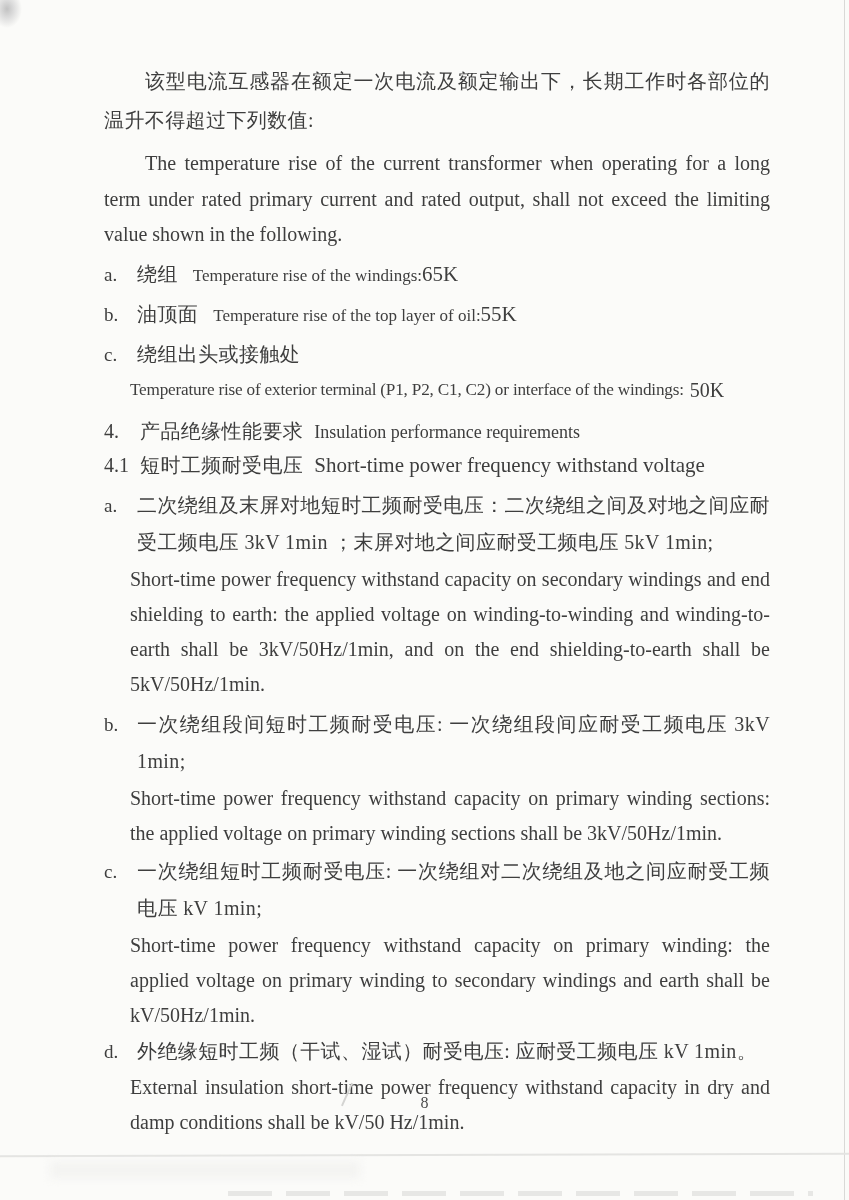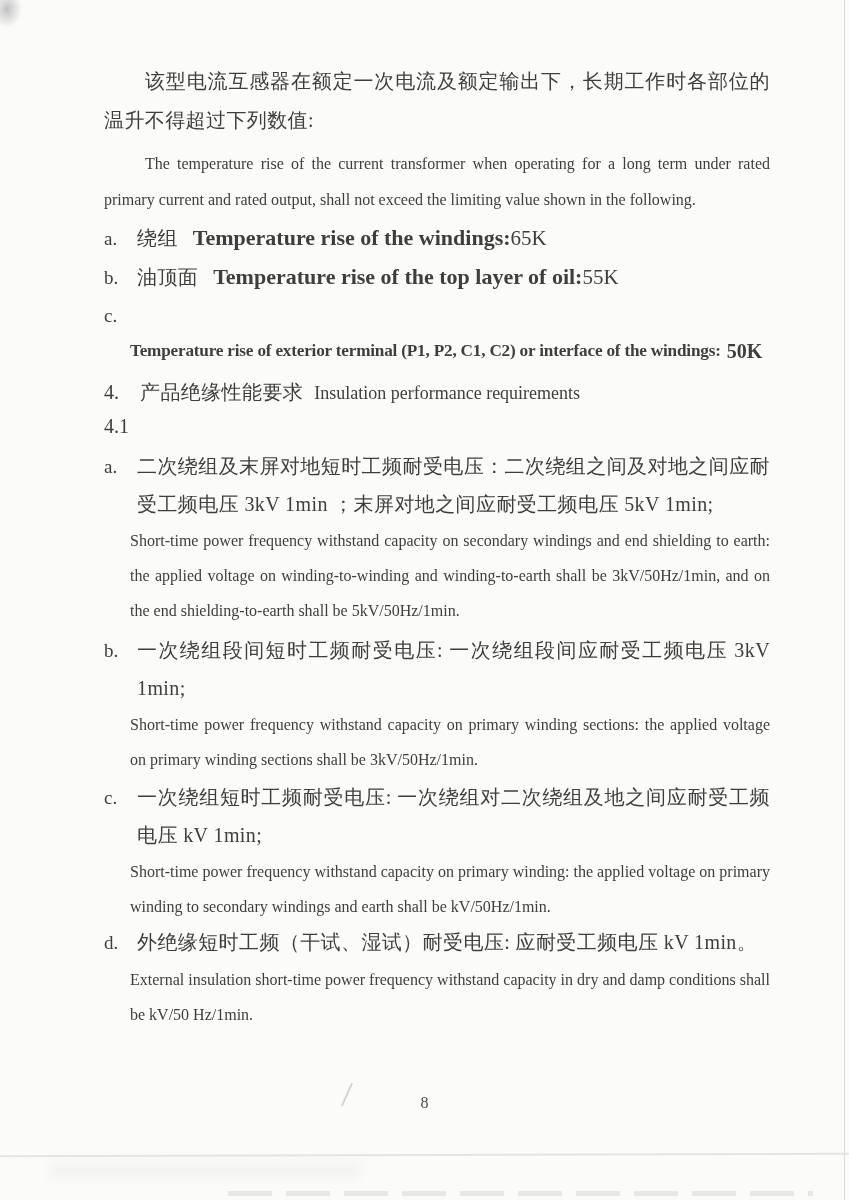--- a/index.html
+++ b/index.html
@@ -11,34 +11,34 @@
     font-family:"Liberation Serif","DejaVu Serif",serif;
     color:#3e3e3e;
   }
   .content {
     position:absolute;
     left:104px; top:62px;
     width:666px;
   }
   p { margin:0; }
   .zh { font-size:20px; letter-spacing:0.4px; }
-  .en { font-size:16px; }
+  .en { font-size:20px; }
   .j  { text-align:justify; }
   .indent { text-indent:41px; }
 
   .intro-zh { line-height:39px; }
   .intro-en { line-height:35.5px; margin-top:6px; }
 
   .temp-list { margin-top:2px; }
   .temp-row { display:flex; align-items:baseline; line-height:38px; }
   .marker { flex:0 0 33px; font-size:19px; }
   .temp-zh { margin-right:15px; }
-  .temp-en { font-size:22px;font-weight:bold; }
+  .temp-en { font-size:17px; }
   .temp-value { font-size:21px; }
-  .temp-sub { padding-left:26px; line-height:32px; display:flex; align-items:flex-end;font-weight:bold; }
+  .temp-sub { padding-left:26px; line-height:32px; display:flex; align-items:flex-end; }
   .temp-sub .cond { font-size:17.2px; letter-spacing:-0.2px; }
   .temp-sub .temp-value { font-size:20px; margin-left:6px; }
 
   .sec-head { display:flex; align-items:baseline; line-height:33px; }
   .sec-head.first { margin-top:9px; }
   .sec-num { flex:0 0 36px; font-size:20px; }
   .sec-en-big { font-size:18px; margin-left:11px; }
   .sec-en { font-size:21px; margin-left:11px; }
 
   .item { margin-top:4px; }
@@ -102,37 +102,40 @@
 
     <div class="temp-row">
       <span class="marker">b.</span>
       <span class="zh temp-zh">油顶面</span>
       <span class="temp-en">Temperature rise of the top layer of oil:</span>
       <span class="temp-value">55K</span>
     </div>
 
     <div class="temp-row">
       <span class="marker">c.</span>
+      <span class="zh temp-zh">绕组出头或接触处</span>
     </div>
 
     <div class="temp-sub">
       <span class="cond">Temperature rise of exterior terminal (P1, P2, C1, C2) or interface of the windings:</span>
       <span class="temp-value">50K</span>
     </div>
 
   </div>
 
   <div class="sec-head first">
     <span class="sec-num">4.</span>
     <span class="zh">产品绝缘性能要求</span>
     <span class="sec-en-big">Insulation performance requirements</span>
   </div>
 
   <div class="sec-head">
     <span class="sec-num">4.1</span>
+    <span class="zh">短时工频耐受电压</span>
+    <span class="sec-en">Short-time power frequency withstand voltage</span>
   </div>
 
   <div class="item first">
     <div class="zh-line">
       <span class="marker">a.</span>
       <div class="zh ztext">二次绕组及末屏对地短时工频耐受电压：二次绕组之间及对地之间应耐受工频电压 3kV 1min ；末屏对地之间应耐受工频电压 5kV 1min;</div>
     </div>
     <p class="en item-en">Short-time power frequency withstand capacity on secondary windings and end shielding to earth: the applied voltage on winding-to-winding and winding-to-earth shall be 3kV/50Hz/1min, and on the end shielding-to-earth shall be 5kV/50Hz/1min.</p>
   </div>
 

